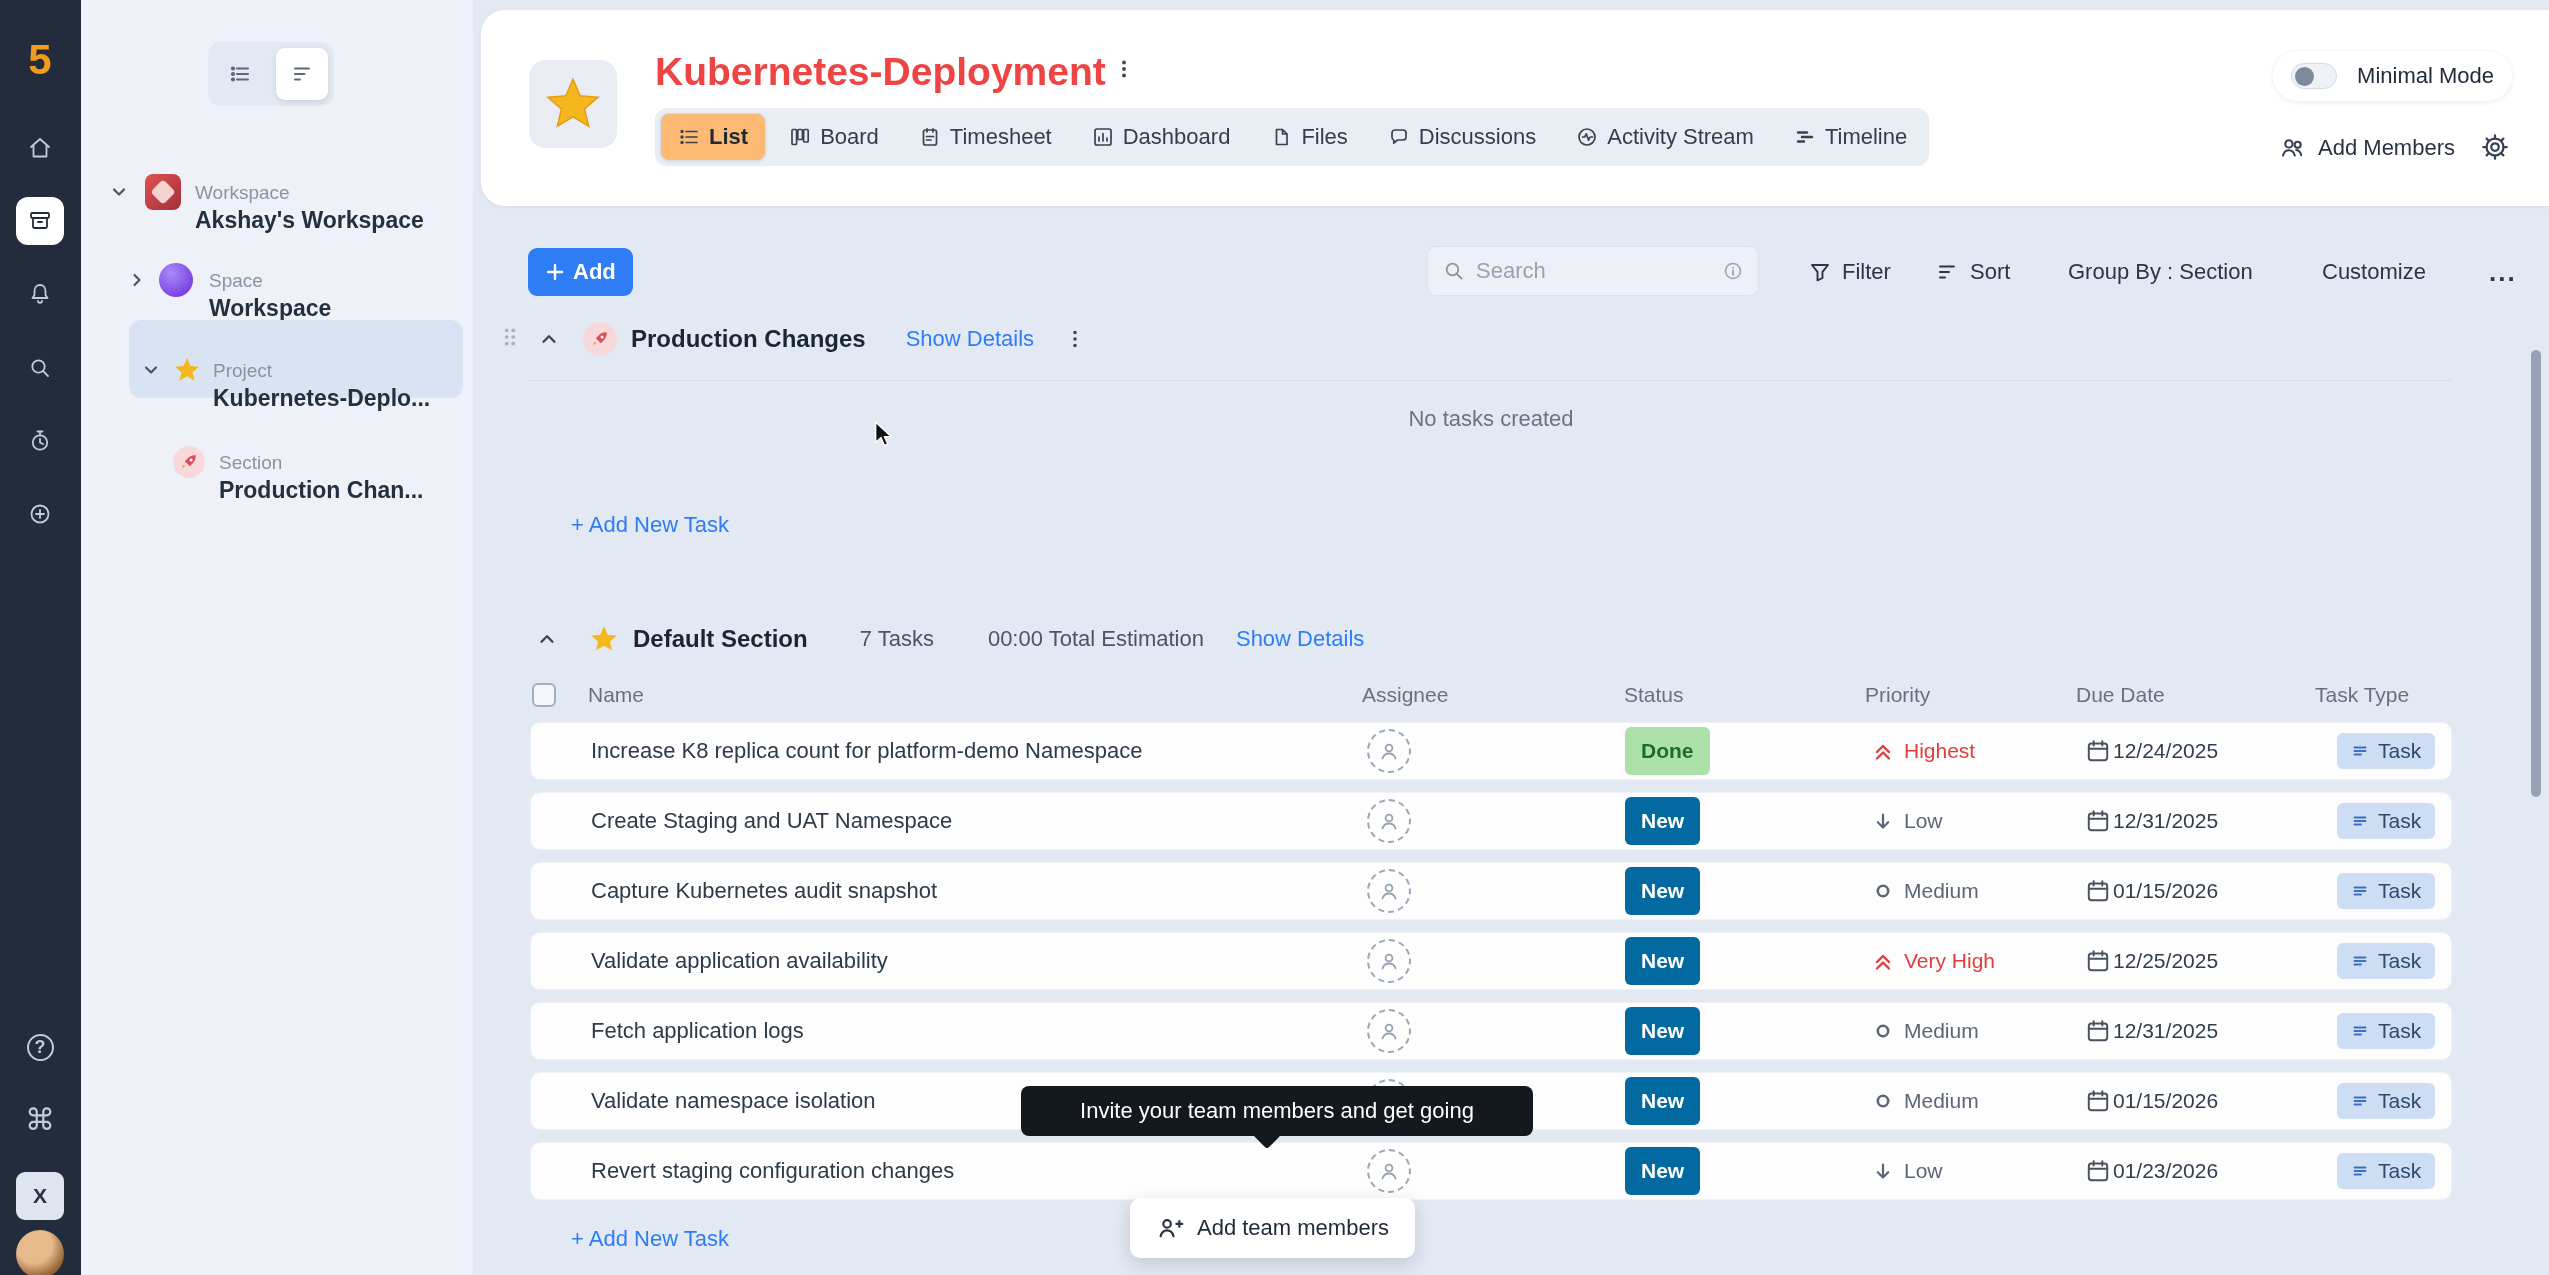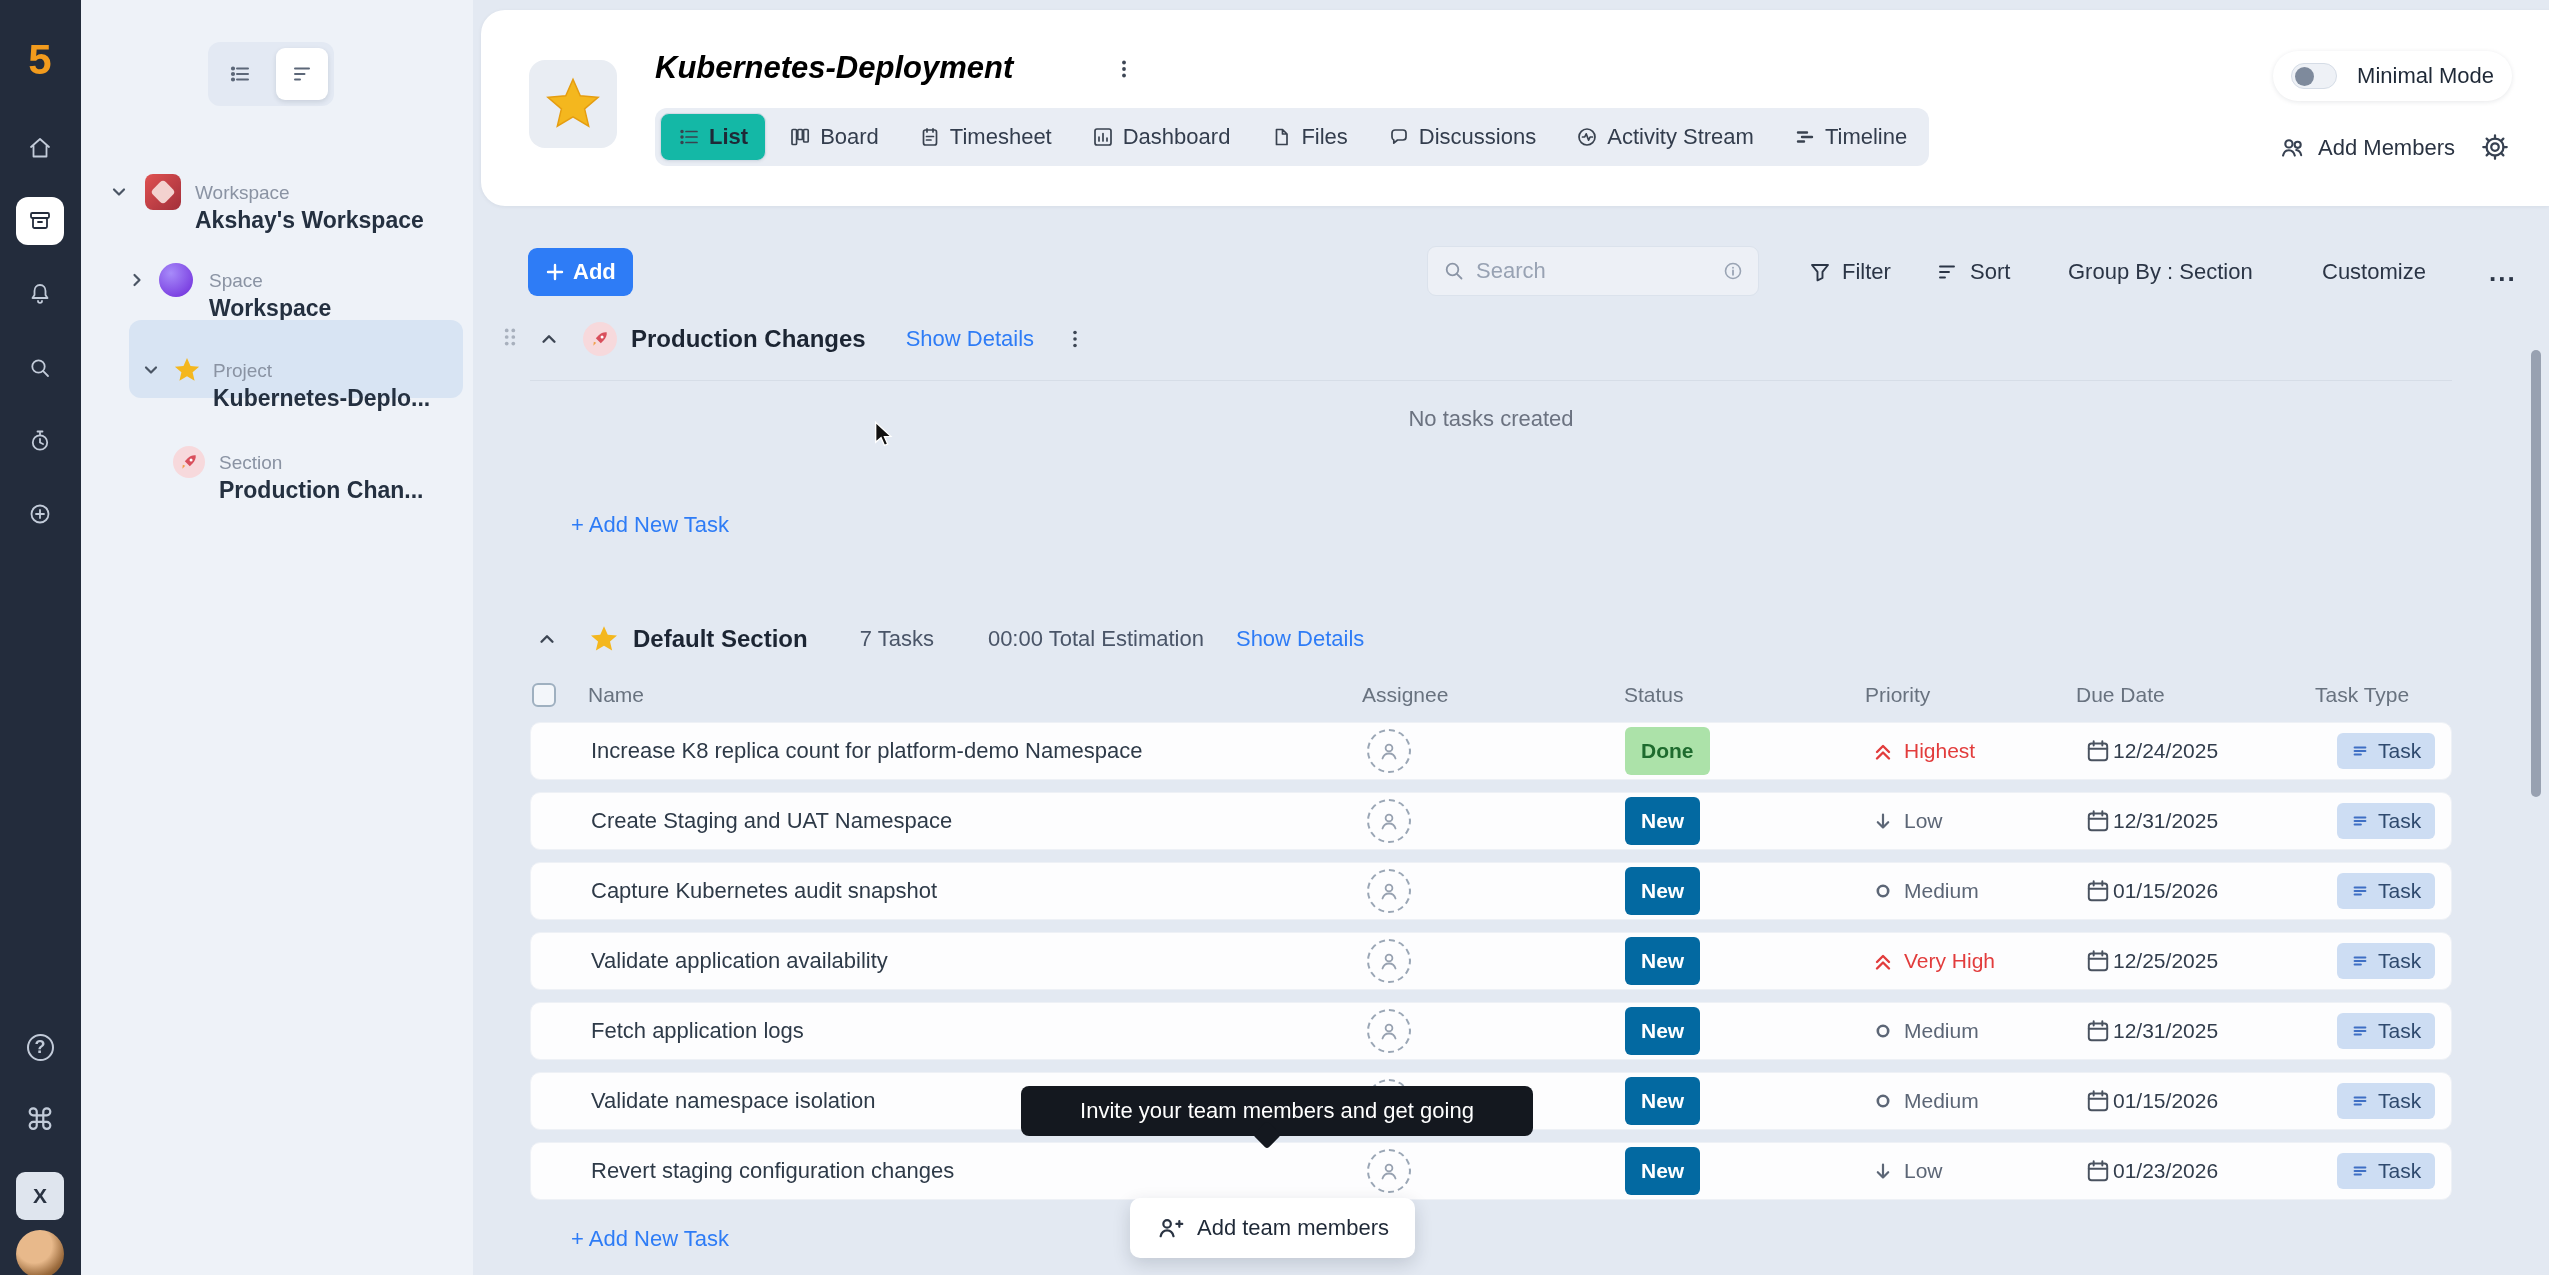--- a/index.html
+++ b/index.html
@@ -42,26 +42,26 @@
   .space-icon { width:34px; height:34px; border-radius:50%; background:radial-gradient(circle at 35% 30%, #a78bfa, #6d28d9); }
   .star-svg { display:block; }
   .rocket-circle { width:34px; height:34px; border-radius:50%; background:#f7d9dc; display:flex; align-items:center; justify-content:center; }
 
   
   .main { position:relative; flex:1; height:1275px; background:#e3e9f2; }
 
   
   .header-card { position:absolute; left:8px; right:0; top:10px; height:196px; background:#ffffff; border-radius:24px 0 0 24px; box-shadow:0 1px 4px rgba(20,30,50,.06); }
   .proj-avatar { position:absolute; left:48px; top:50px; width:88px; height:88px; background:#e9edf3; border-radius:16px; display:flex; align-items:center; justify-content:center; }
-  .page-title { position:absolute; left:174px; top:40px; font-size:31px; font-weight:700; color:#000000;font-style:italic; }
+  .page-title { position:absolute; left:174px; top:40px; font-size:39px; font-weight:700; color:#ef4444; }
   .title-kebab { position:absolute; left:628px; top:44px; width:30px; height:30px; display:flex; align-items:center; justify-content:center; cursor:pointer; }
   .tabsbar { position:absolute; left:174px; top:98px; display:flex; gap:6px; background:#e9edf4; border-radius:12px; padding:5px; }
   .tab { display:flex; align-items:center; gap:9px; padding:0 17px; height:48px; border:none; background:transparent; border-radius:9px; font-size:22px; color:#333d4d; font-family:inherit; cursor:pointer; white-space:nowrap; }
   .tab svg { stroke:#39424f; fill:none; stroke-width:1.7; stroke-linecap:round; stroke-linejoin:round; }
-  .tab.active { background:#14b8a6; border:1px solid #d4dbe6; color:#1f2937; font-weight:600; box-shadow:0 1px 3px rgba(20,30,50,.07); }
+  .tab.active { background:#fdba74; border:1px solid #d4dbe6; color:#1f2937; font-weight:600; box-shadow:0 1px 3px rgba(20,30,50,.07); }
   .minimal-wrap { position:absolute; right:37px; top:41px; height:50px; display:flex; align-items:center; gap:20px; background:#fff; border-radius:25px; padding:0 18px; box-shadow:0 1px 5px rgba(20,30,50,.10); }
   .toggle { width:46px; height:26px; border-radius:13px; background:#eef1f6; border:1px solid #d5dce6; position:relative; cursor:pointer; }
   .toggle .knob { position:absolute; left:3px; top:2.5px; width:19px; height:19px; border-radius:50%; background:#7e8a9c; }
   .minimal-label { font-size:22px; color:#1f2937; }
   .add-members { position:absolute; right:94px; top:117px; height:42px; display:flex; align-items:center; gap:11px; border:none; background:transparent; font-size:22px; color:#2a3342; font-family:inherit; cursor:pointer; }
   .add-members svg, .gear-btn svg { stroke:#374151; fill:none; stroke-width:1.8; stroke-linecap:round; stroke-linejoin:round; }
   .gear-btn { position:absolute; right:37px; top:121px; width:34px; height:34px; background:transparent; border:none; cursor:pointer; }
 
   
   .toolbar-el { position:absolute; top:246px; height:52px; display:flex; align-items:center; }

